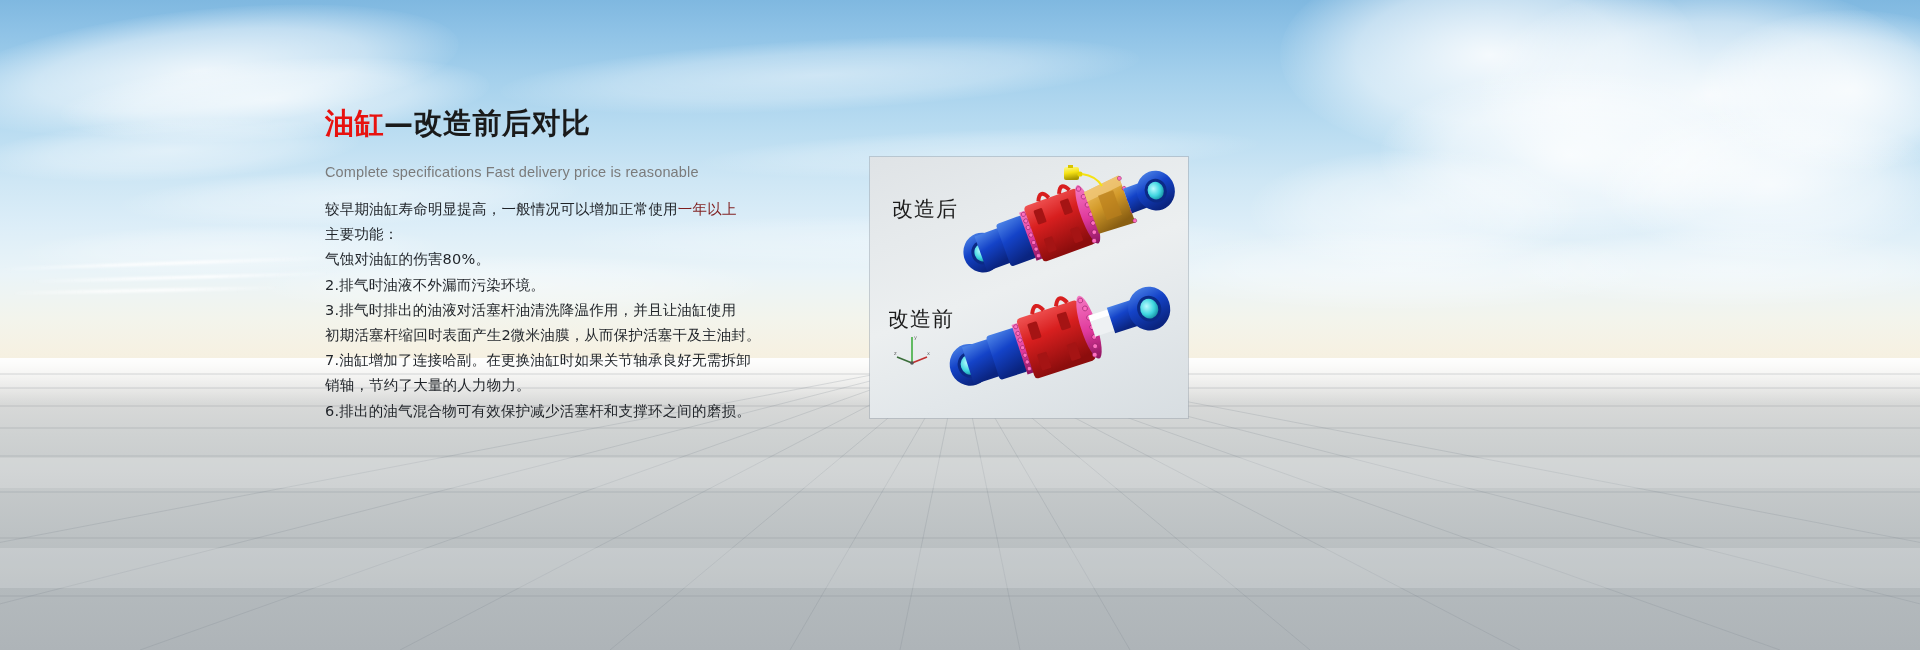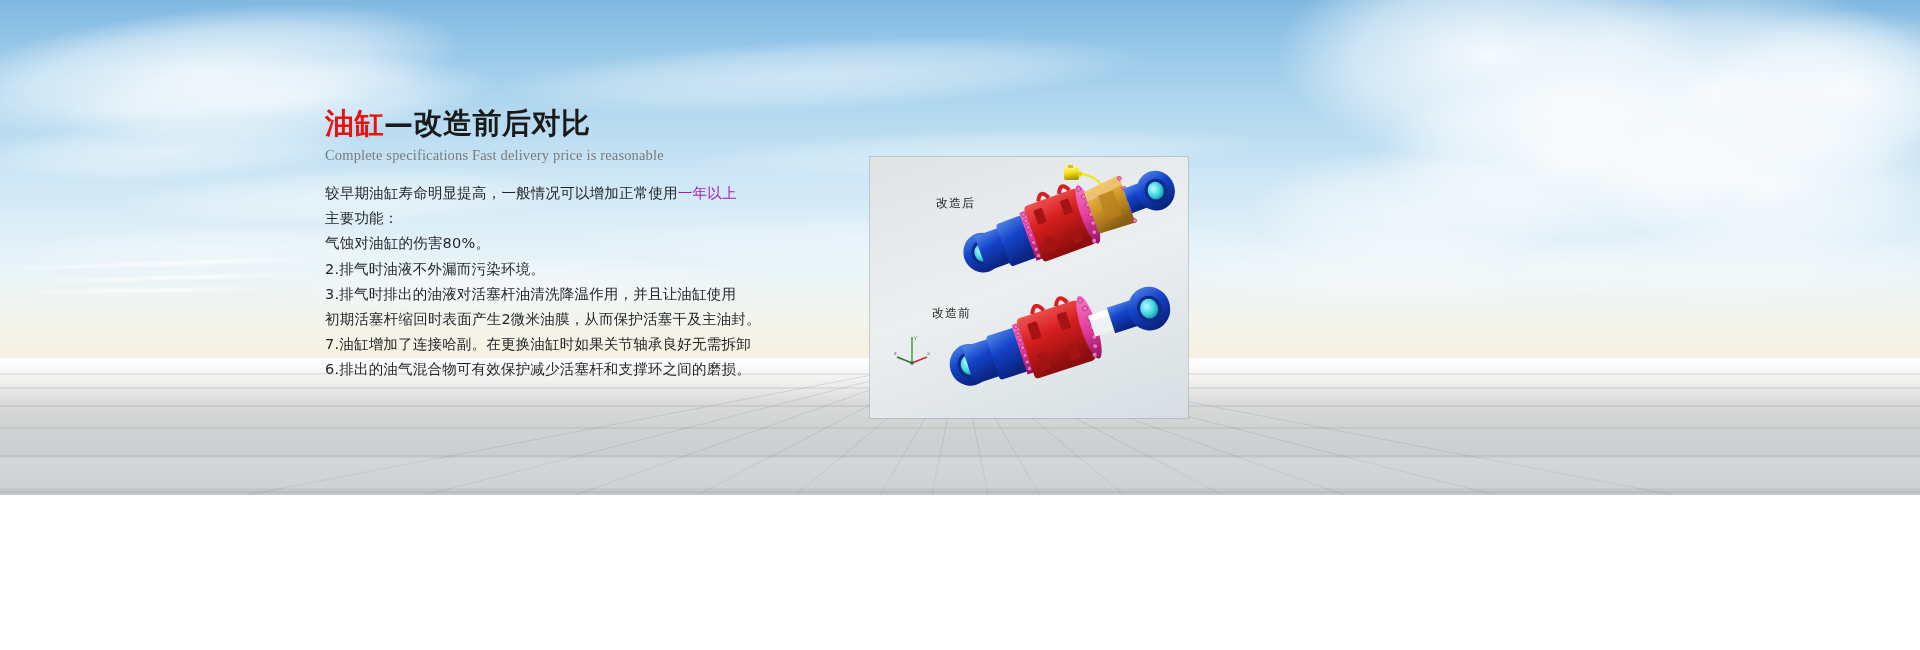--- a/index.html
+++ b/index.html
@@ -4,21 +4,21 @@
 <style>
   * { box-sizing: border-box; margin: 0; padding: 0; }
   html, body {
     width: 1920px; height: 650px;
     overflow: hidden;
     font-family: "DejaVu Sans", "Liberation Sans", sans-serif;
   }
 
   #banner {
     position: relative;
-    width: 1920px; height: 495px;
+    width: 1920px; height: 650px;
     overflow: hidden;
     background: #cfe4f3;
   }
 
   
   .sky {
     position: absolute; left: 0; top: 0; width: 1920px; height: 380px;
     background: linear-gradient(180deg,
         #7fb8e0 0%,
         #8ec2e6 8%,
@@ -96,57 +96,56 @@
   .title {
     font-size: 29px;
     font-weight: bold;
     line-height: 38px;
     letter-spacing: 0.5px;
     color: #1a1a1a;
     white-space: nowrap;
   }
   .title .red { color: #e8120f; }
   .subtitle {
-    margin-top: 5px;
+    margin-top: 22px;
     font-size: 14.5px;
     color: #7b7b7b;
     letter-spacing: .15px;
     white-space: nowrap;
-    font-family: Liberation Serif, serif;
+    font-family: Liberation Sans, sans-serif;
   }
   .body {
     margin-top: 17px;
   }
   .bline {
     font-size: 14.5px;
     line-height: 25.2px;
     color: #1f2328;
     white-space: nowrap;
     letter-spacing: .2px;
   }
-  .bline .red { color: #a21caf; }
+  .bline .red { color: #7f1d1d; }
   .bline.indent { }
 
   
   .panel {
     position: absolute;
     left: 870px; top: 157px;
     width: 318px; height: 261px;
     background: linear-gradient(160deg, #dfe3e6 0%, #e6eaec 25%, #eceff0 48%, #e2e7ea 72%, #d7dde1 100%);
     box-shadow: 0 0 0 1px rgba(160,170,178,0.55);
     overflow: hidden;
   }
   .panel-label {
     position: absolute;
-    font-size: 12px;
+    font-size: 21px;
     color: #1c1c1c;
     font-family: "DejaVu Serif", "Liberation Serif", serif;
     letter-spacing: 1px;
     white-space: nowrap;
-    margin-left: 44px;
   }
   .label-after  { left: 22px; top: 38px; }
   .label-before { left: 18px; top: 148px; }
 
   .axis-triad { position: absolute; left: 24px; top: 176px; width: 36px; height: 34px; }
 
   svg.cyl { position: absolute; }
   .cyl-top    { left: 86px;  top: 8px;   }
   .cyl-bottom { left: 72px;  top: 116px; }
 </style>
@@ -242,20 +241,23 @@
       </div>
       <div class="bline">
         <span>3.排气时排出的油液对活塞杆油清洗降温作用，并且让油缸使用</span>
       </div>
       <div class="bline indent">
         <span>初期活塞杆缩回时表面产生2微米油膜，从而保护活塞干及主油封。</span>
       </div>
       <div class="bline">
         <span>7.油缸增加了连接哈副。在更换油缸时如果关节轴承良好无需拆卸</span>
       </div>
+      <div class="bline indent">
+        <span>销轴，节约了大量的人力物力。</span>
+      </div>
       <div class="bline">
         <span>6.排出的油气混合物可有效保护减少活塞杆和支撑环之间的磨损。</span>
       </div>
     </div>
   </div>
 
   <div class="panel">
 
     <div class="panel-label label-after">改造后</div>
     <div class="panel-label label-before">改造前</div>

